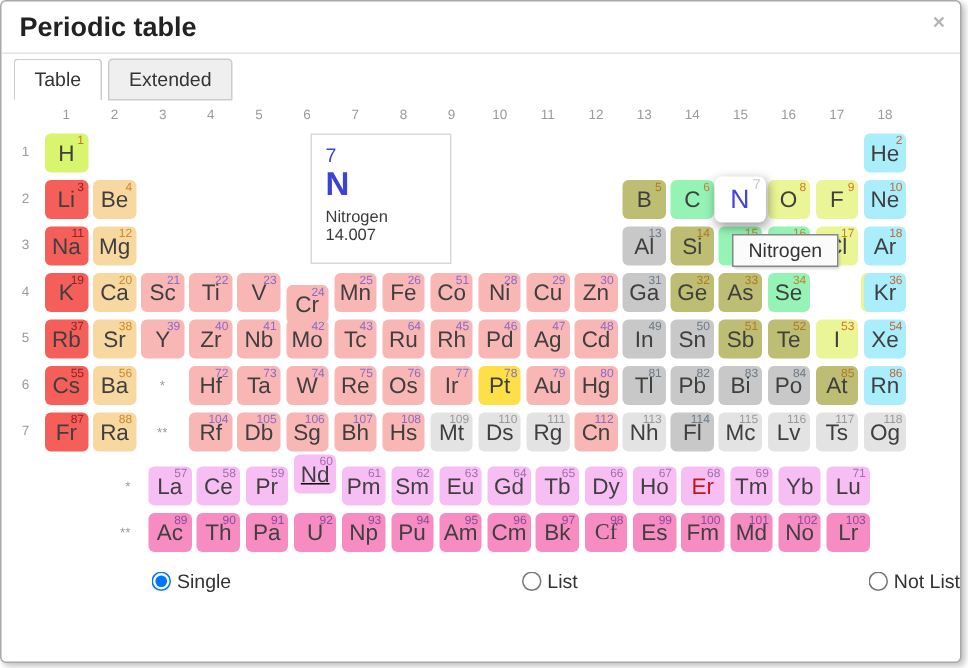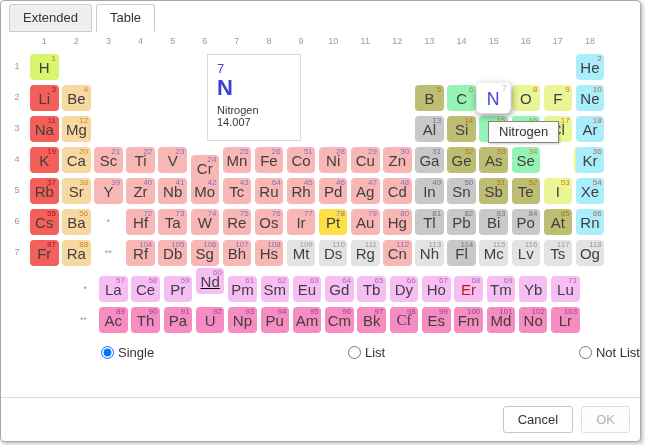--- a/index.html
+++ b/index.html
@@ -39,24 +39,28 @@
   .footer{ margin-top:auto; border-top:1px solid #dcdcdc; padding:8px 10px; display:flex;
            justify-content:flex-end; gap:8px; flex:0 0 auto; }
   .btn{ font-size:13px; padding:5px 14px; border-radius:3px; border:1px solid #c6c6c6; background:#fff;
         color:#333; cursor:pointer; }
   .btn.disabled{ color:#b3b3b3; border-color:#ddd; background:#fdfdfd; cursor:default; }
 </style>
 </head>
 <body>
 
 <div class="dialog">
+  <div class="header">
+    <div class="title">Periodic table</div>
+    <div class="close">×</div>
+  </div>
 
   <div class="tabs">
+    <div class="tab active">Table</div>
     <div class="tab">Extended</div>
-    <div class="tab active">Table</div>
   </div>
 
   <div class="ptable">
     <div class="info-card">
       <div class="info-num">7</div>
       <div class="info-sym">N</div>
       <div class="info-name">Nitrogen</div>
       <div class="info-mass">14.007</div>
     </div>
     <div class="tooltip">Nitrogen</div>
@@ -571,17 +575,13 @@
       <label class="radio-item">
         <input type="radio" name="mode" style="">
         <span>List</span>
       </label>
       <label class="radio-item">
         <input type="radio" name="mode" style="">
         <span>Not List</span>
       </label>
     </div>
 
-  <div class="footer">
-    <button class="btn">Cancel</button>
-    <button class="btn disabled" disabled="">OK</button>
-  </div>
 </div>
 
 </body></html>

